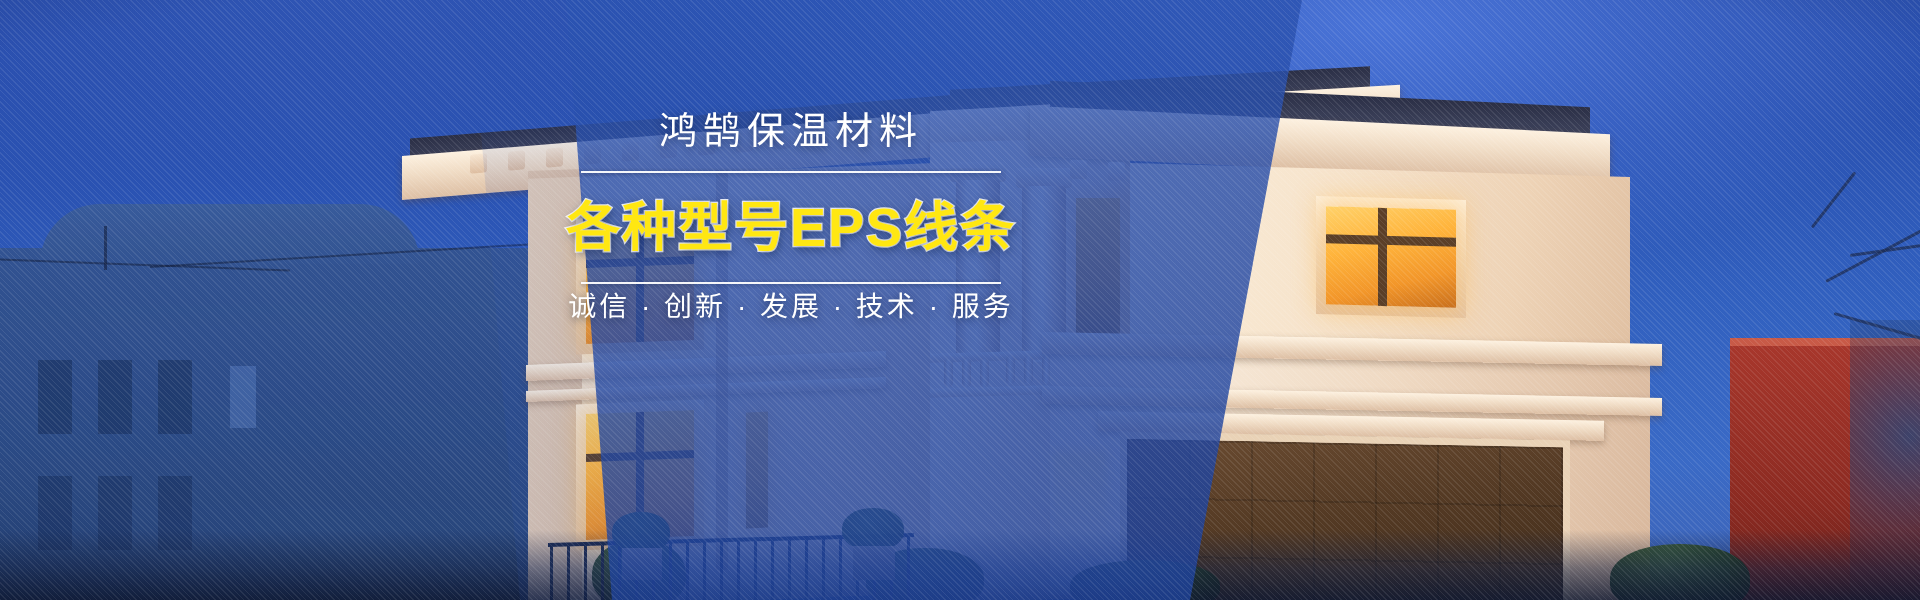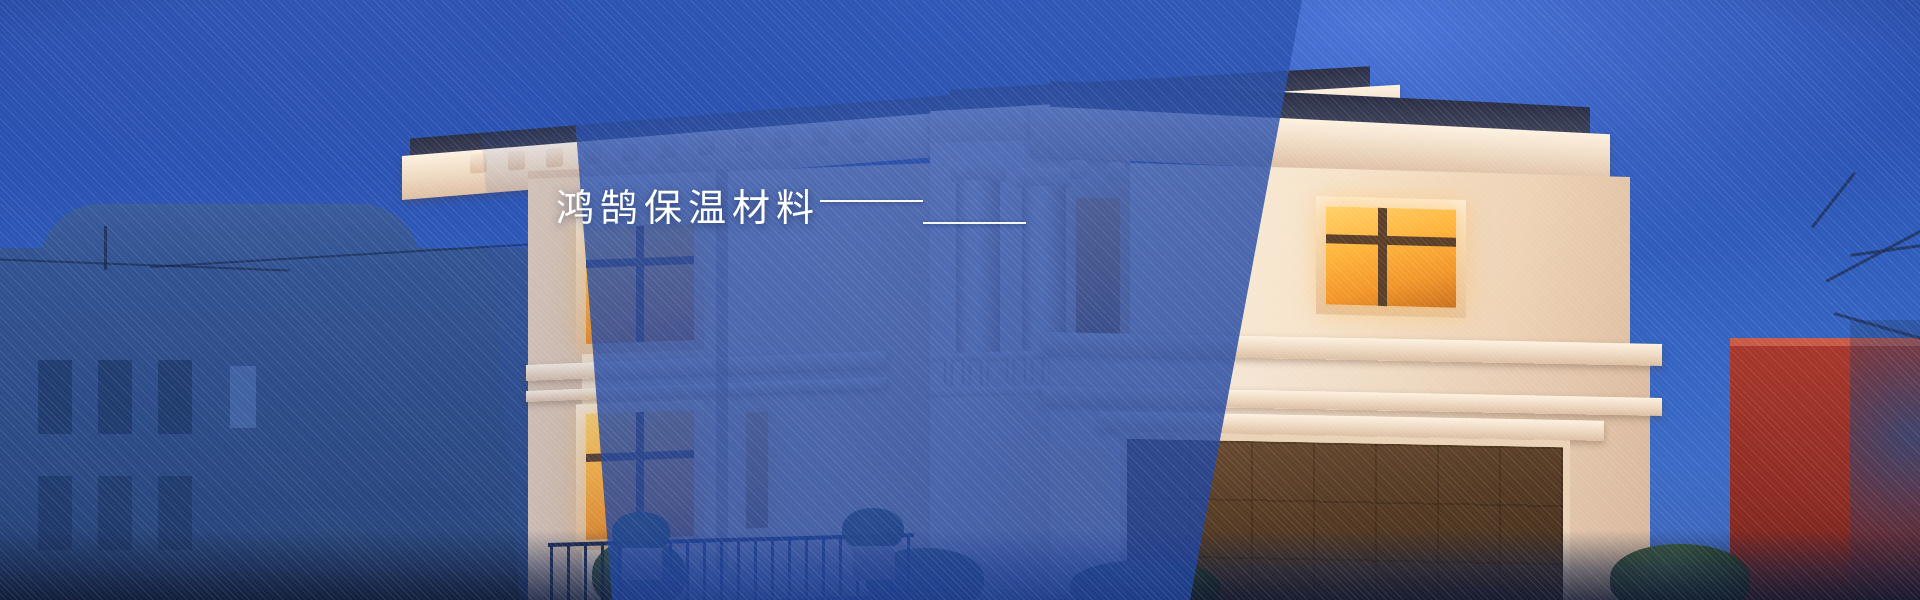--- a/index.html
+++ b/index.html
@@ -163,21 +163,21 @@
        rgba(255,255,255,0) 1px, rgba(255,255,255,0) 4px);
   }
   .vignette{
     position:absolute;inset:0;pointer-events:none;
     background:radial-gradient(125% 95% at 50% 45%,rgba(0,0,0,0) 55%,rgba(6,14,38,.34) 100%);
   }
 
   
   .content{
     position:absolute;left:556px;top:0;width:470px;height:424px;
-    display:flex;justify-content:center;align-items:center;
+    display:flex;flex-direction:column;justify-content:center;align-items:center;
     z-index:40;
   }
   .brand{
     color:#ffffff;
     font-size:38px;
     letter-spacing:6px;
     font-weight:400;
     text-shadow:0 2px 8px rgba(8,20,55,.55);
     white-space:nowrap;
     margin:0 0 16px 0;
@@ -357,19 +357,21 @@
   <div class="hatch"></div>
   <div class="vignette"></div>
 
   <div class="content">
 
     <div class="brand">鸿鹄保温材料</div>
 
     <div class="rule top"></div>
 
     <div class="headline">
+      <span class="ln">各种型号EPS线条</span>
     </div>
 
     <div class="rule bottom"></div>
 
+    <div class="tagline">诚信 · 创新 · 发展 · 技术 · 服务</div>
   </div>
 
 </div>
 
 </body></html>

